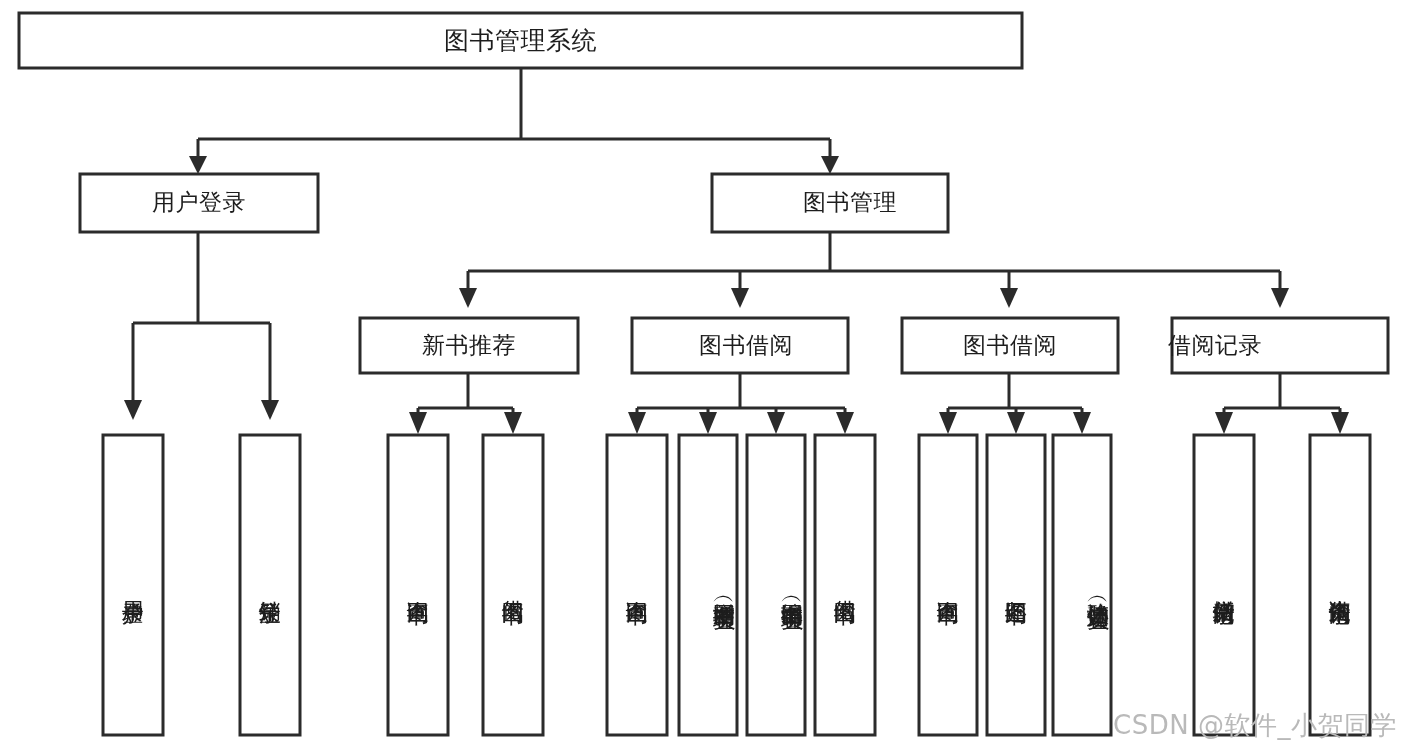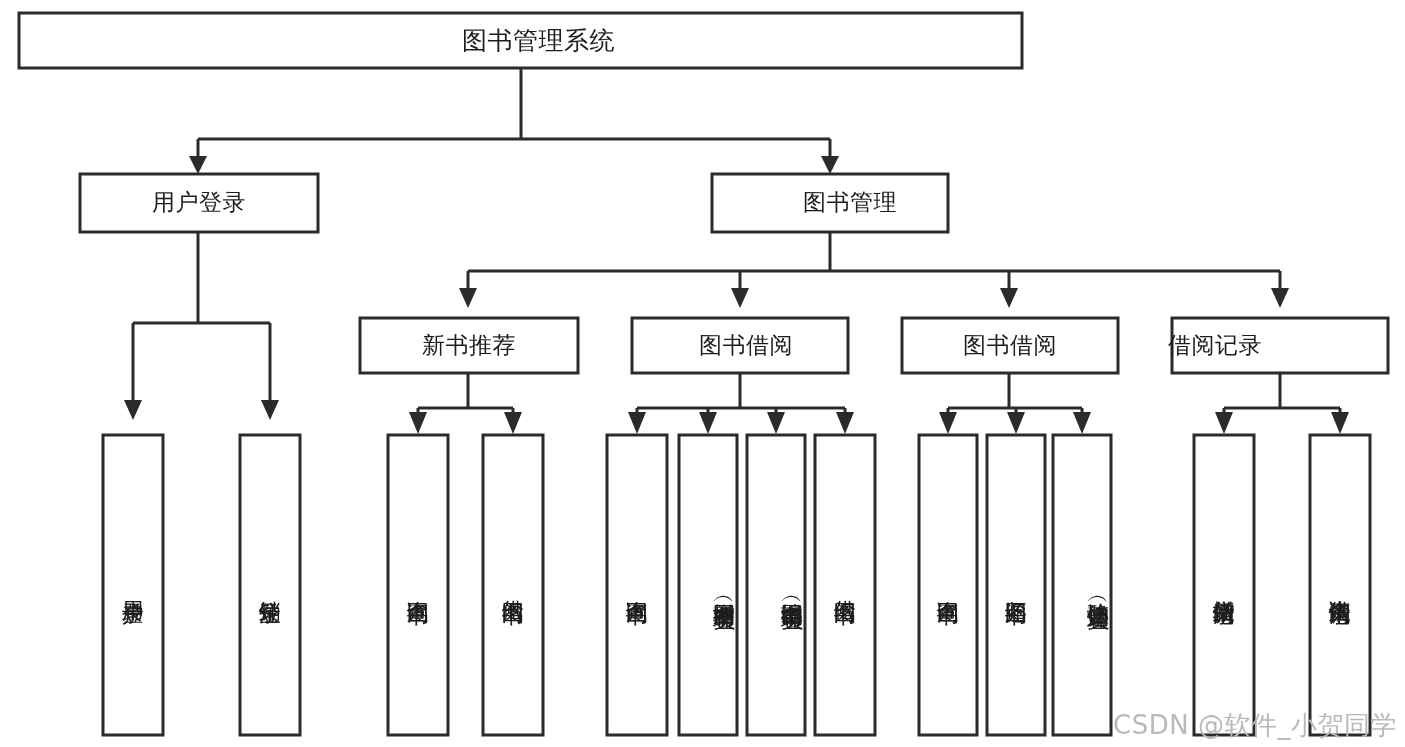--- a/index.html
+++ b/index.html
@@ -170,21 +170,21 @@
 
     <rect class="node-box" x="919" y="435" width="58" height="300"></rect>
     <rect class="node-box" x="987" y="435" width="58" height="300"></rect>
     <rect class="node-box" x="1053" y="435" width="58" height="300"></rect>
 
     <rect class="node-box" x="1194" y="435" width="60" height="300"></rect>
     <rect class="node-box" x="1310" y="435" width="60" height="300"></rect>
 
   </svg>
 
-  <div class="node-label-h" style="left:19px; top:13px; width:1003px; height:55px; font-size:25px;padding-left:18px;">图书管理系统</div>
+  <div class="node-label-h" style="left:19px; top:13px; width:1003px; height:55px; font-size:25px;">图书管理系统</div>
 
   <div class="node-label-h" style="left:80px; top:174px; width:238px; height:58px;">用户登录</div>
   <div class="node-label-h" style="left:712px; top:174px; width:276px; height:58px;">图书管理</div>
 
   <div class="node-label-h" style="left:360px; top:318px; width:218px; height:55px;">新书推荐</div>
   <div class="node-label-h" style="left:632px; top:318px; width:228px; height:55px;border-radius:16px;">图书借阅</div>
   <div class="node-label-h" style="left:902px; top:318px; width:216px; height:55px;">图书借阅</div>
   <div class="node-label-h" style="left:1107px; top:318px; width:216px; height:55px;text-align:right;">借阅记录</div>
 
   <div class="node-label-v" style="left:103px; top:435px; width:60px; height:300px;">用户登录</div>

